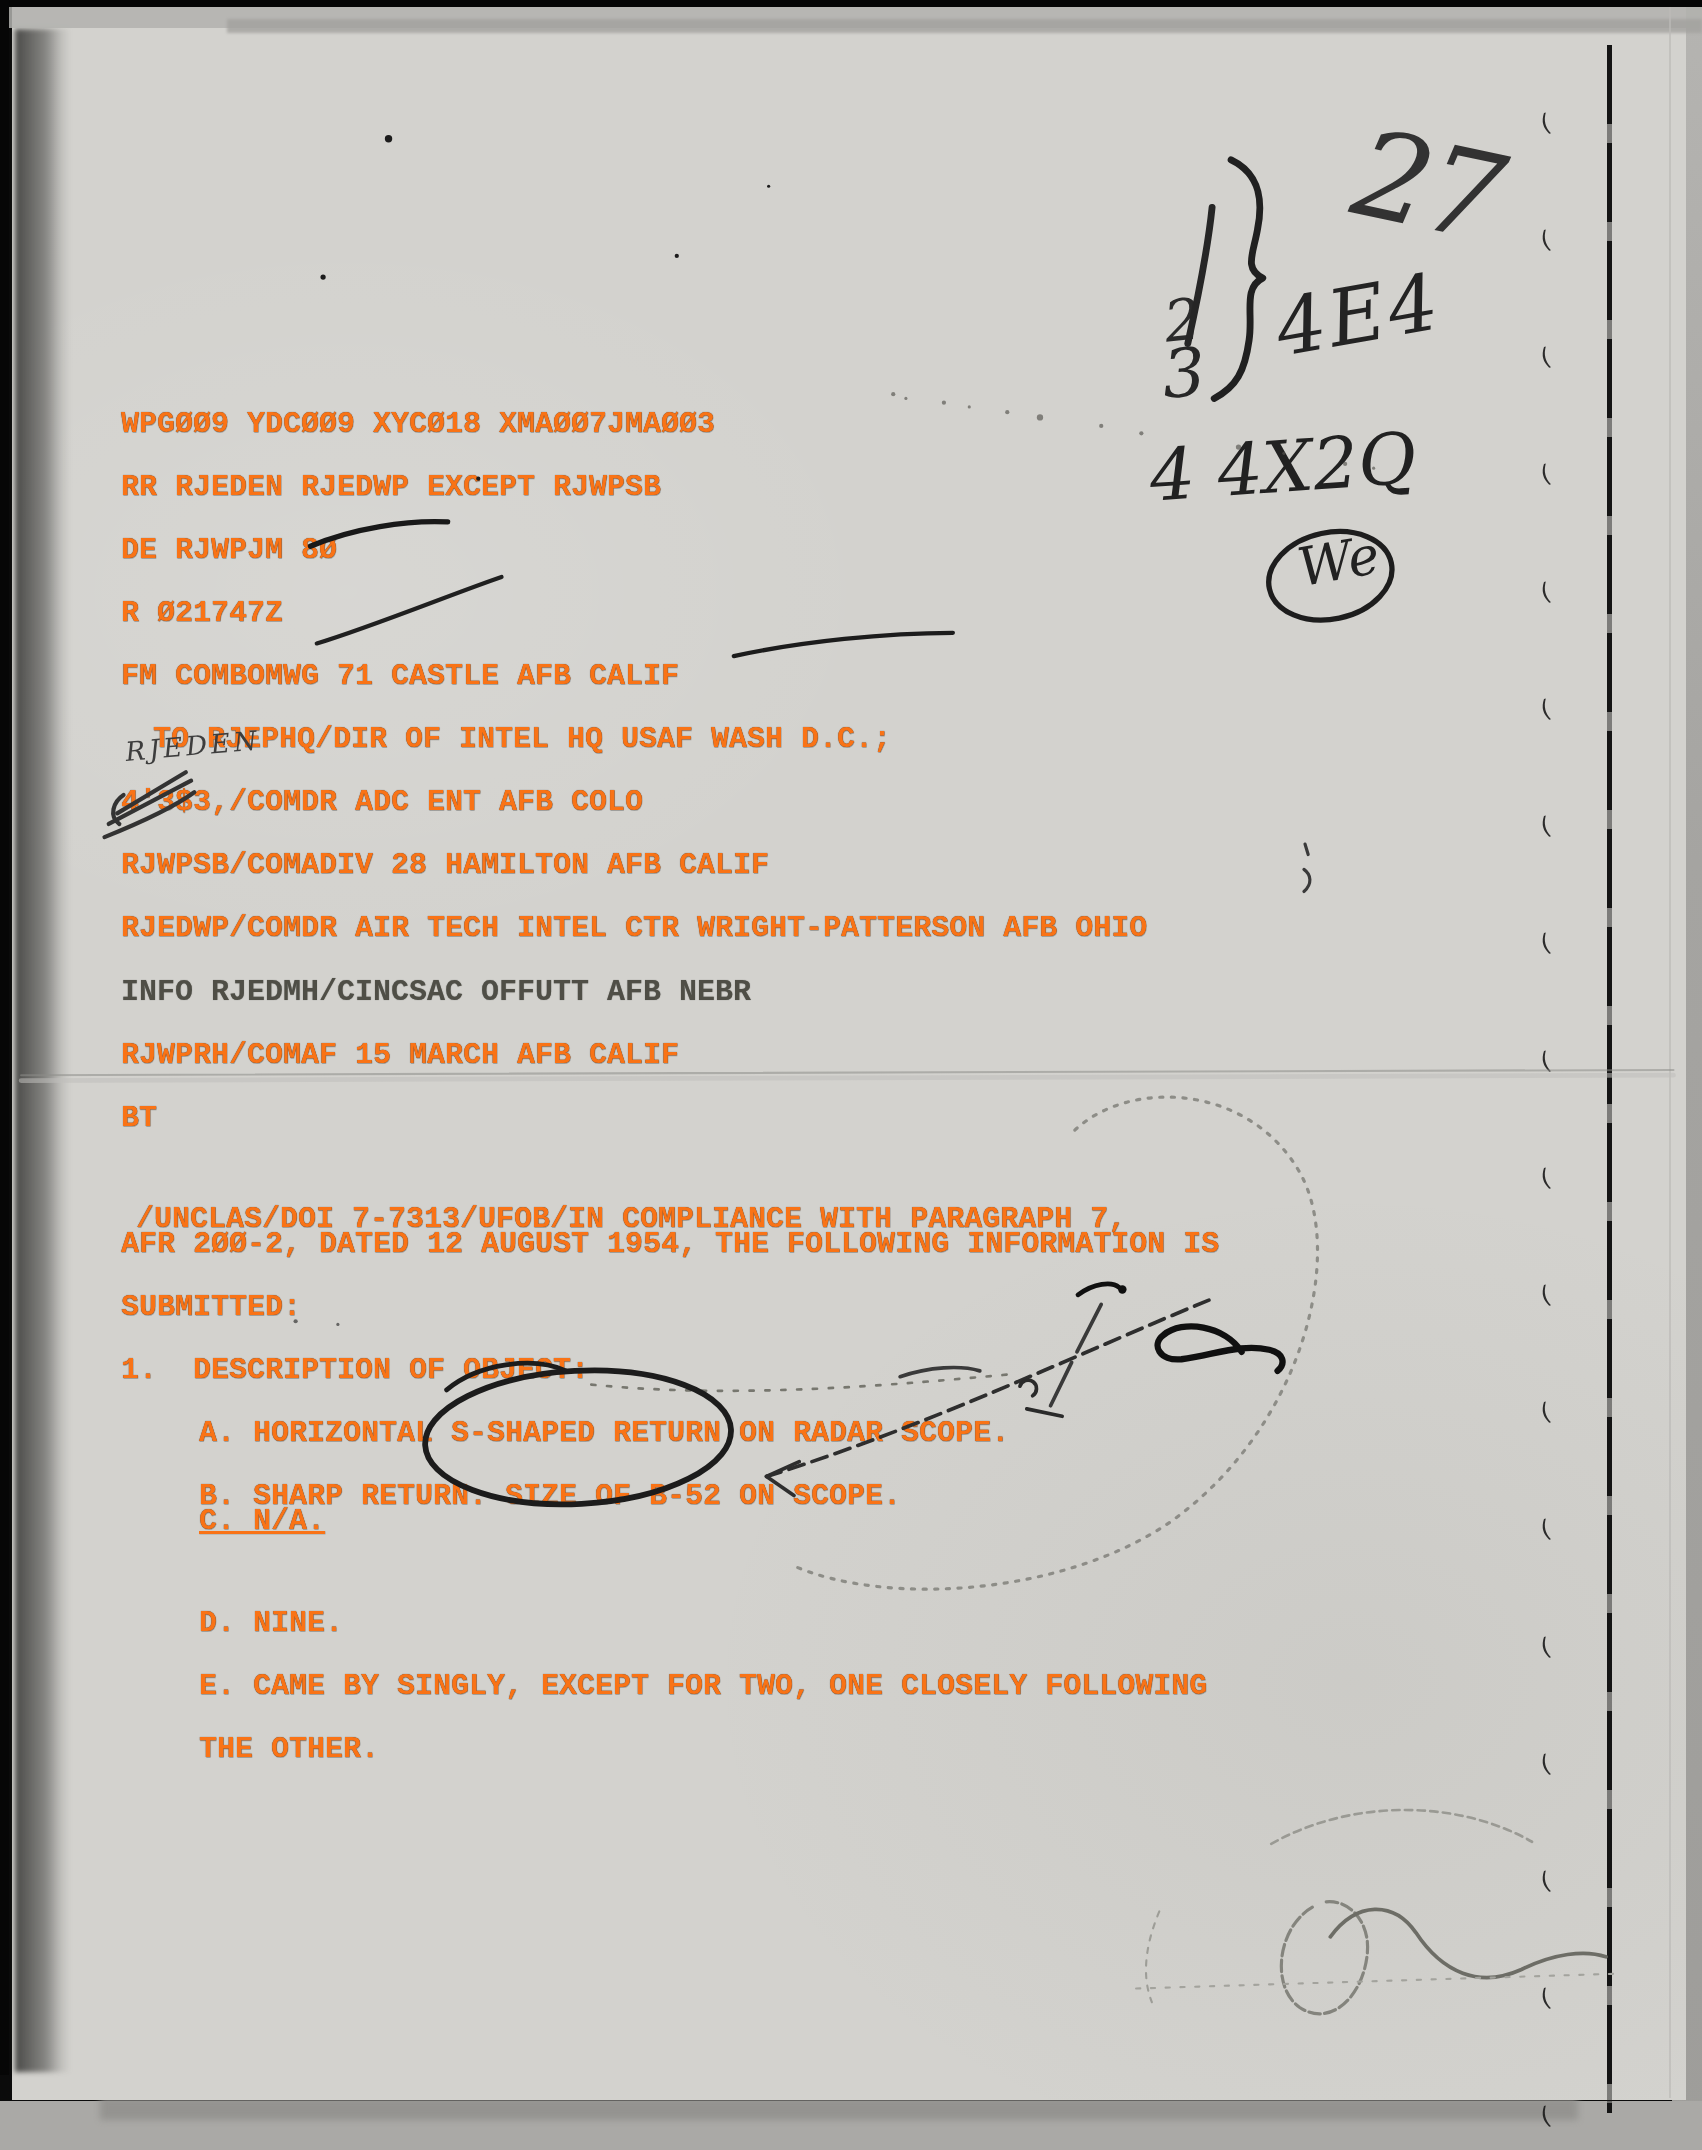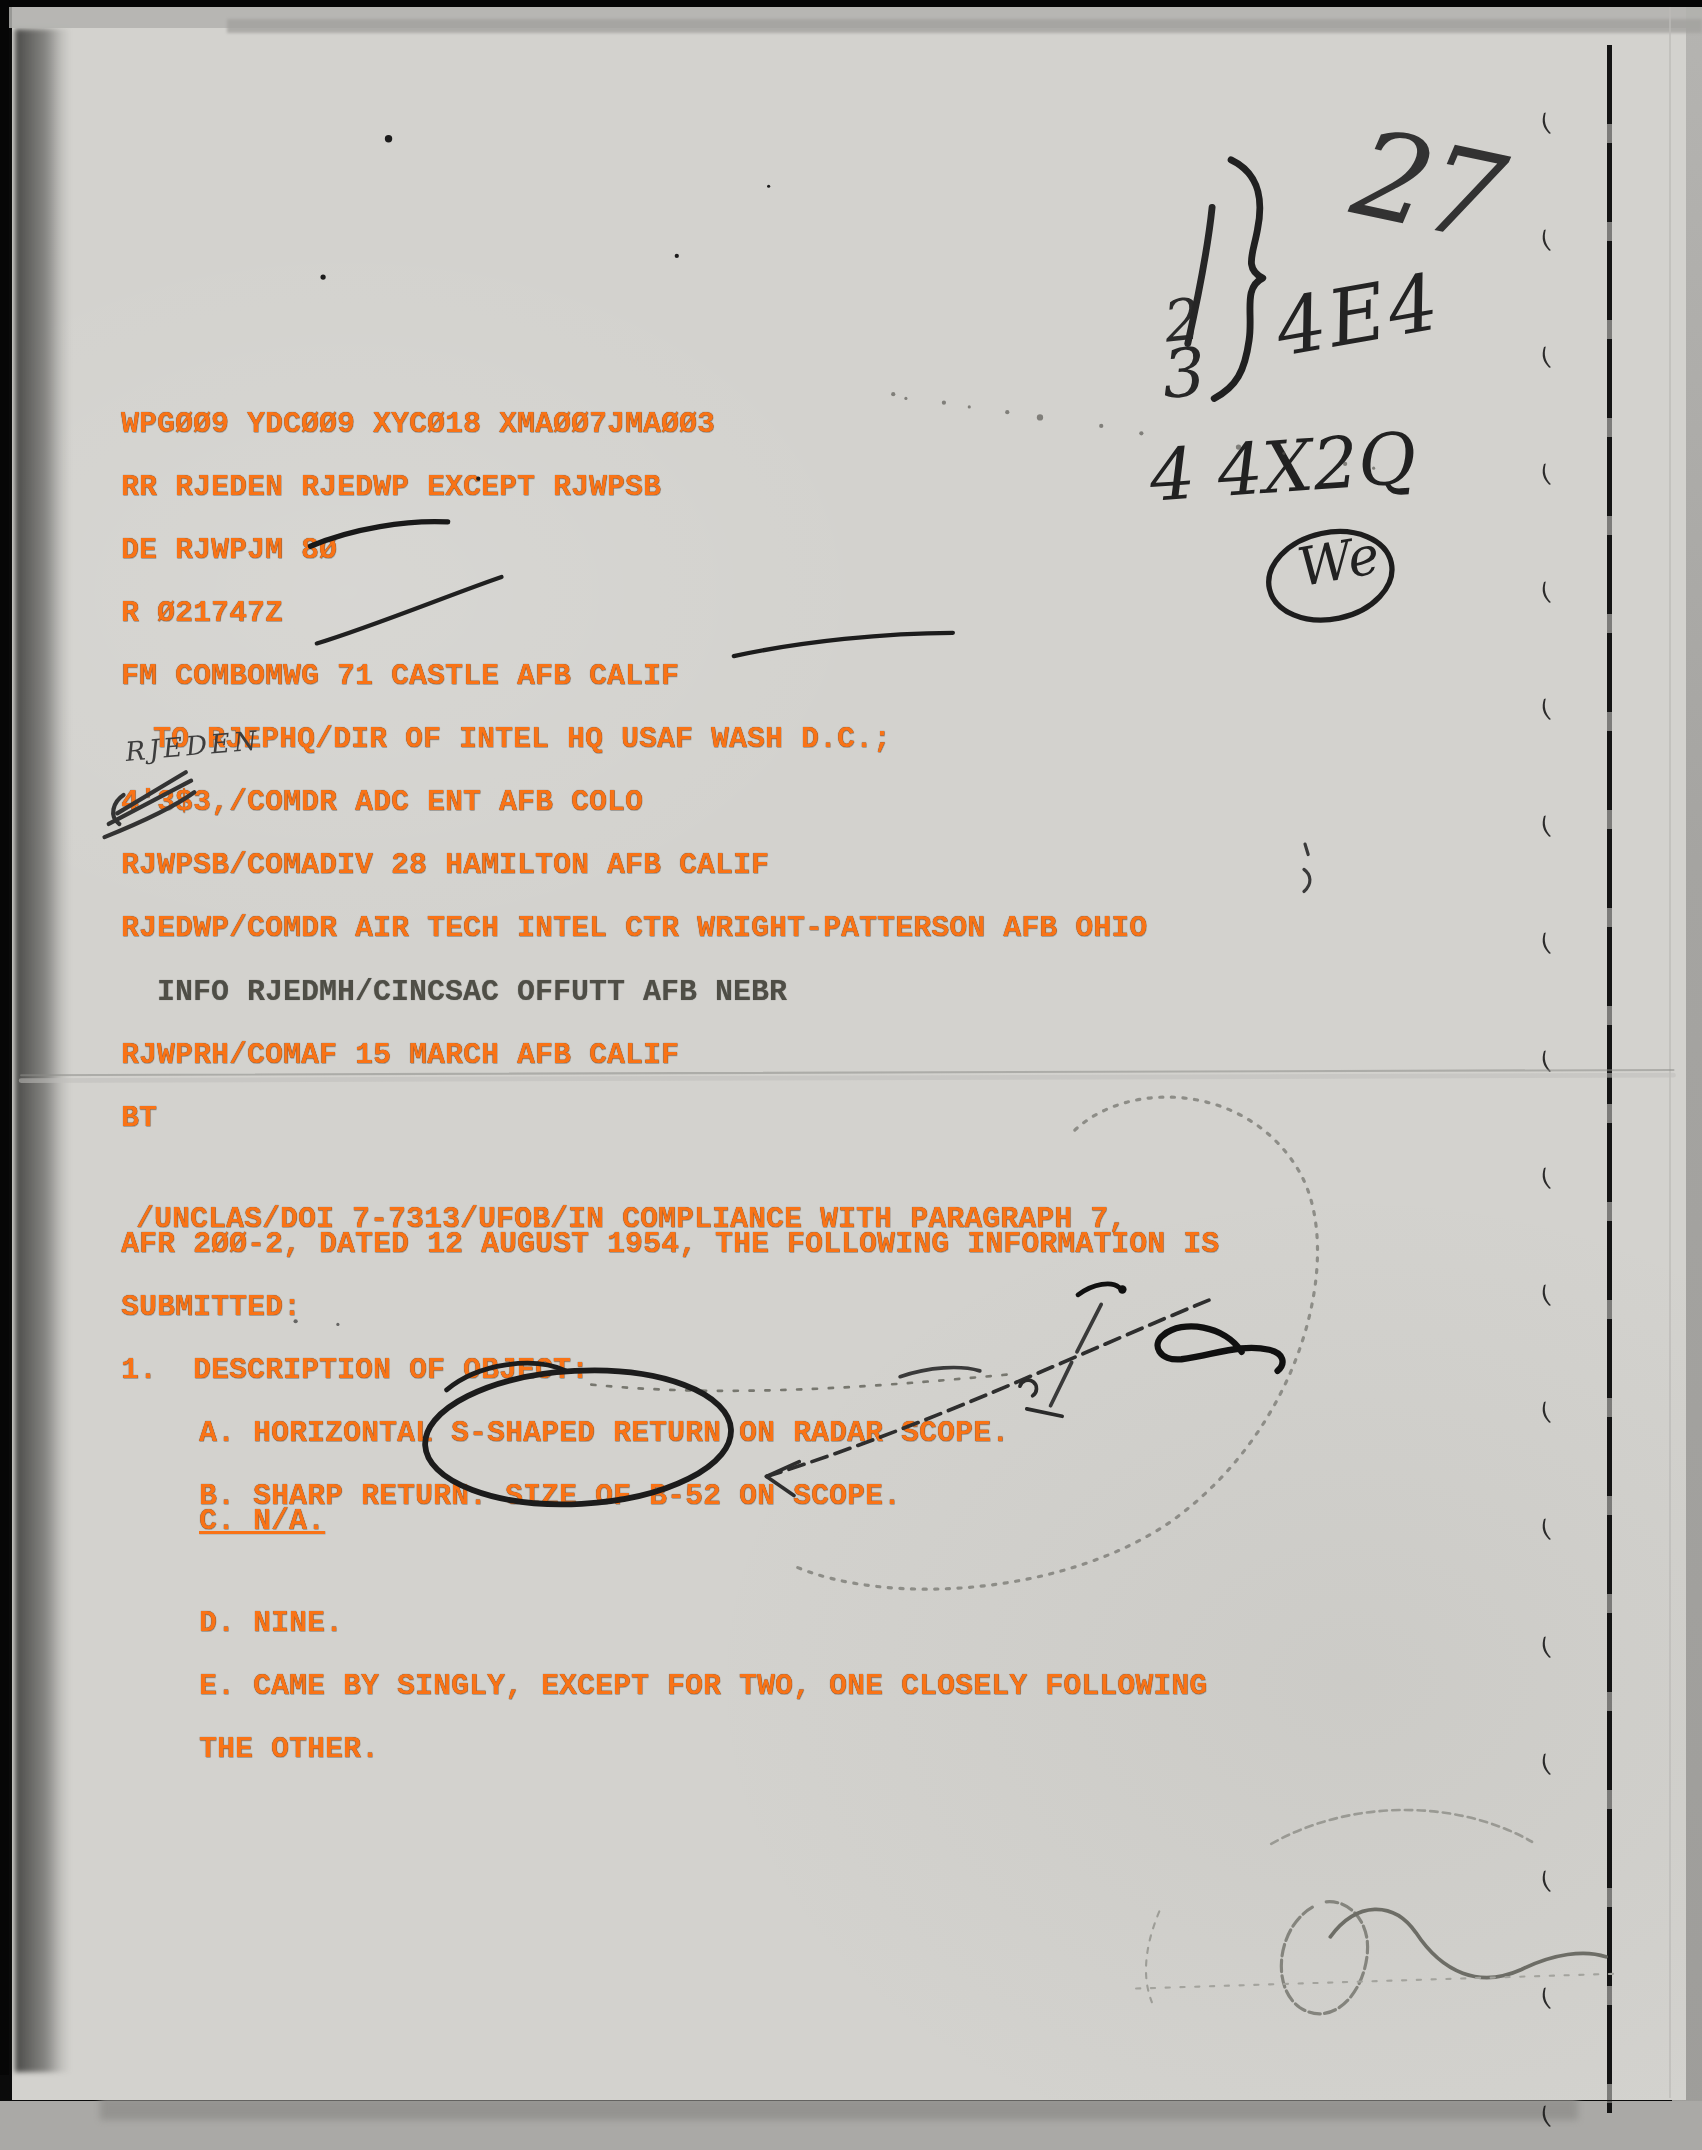--- a/index.html
+++ b/index.html
@@ -61,21 +61,21 @@
   <div id="typed-lines">
       <div class="typed" style="left: 121px; top: 408px;">WPGØØ9 YDCØØ9 XYCØ18 XMAØØ7JMAØØ3</div>
       <div class="typed" style="left: 121px; top: 471px;">RR RJEDEN RJEDWP EXCEPT RJWPSB</div>
       <div class="typed" style="left: 121px; top: 534px;">DE RJWPJM 8Ø</div>
       <div class="typed" style="left: 121px; top: 597px;">R Ø21747Z</div>
       <div class="typed" style="left: 121px; top: 660px;">FM COMBOMWG 71 CASTLE AFB CALIF</div>
       <div class="typed" style="left: 121px; top: 723px; margin-left: 32px;">TO RJEPHQ/DIR OF INTEL HQ USAF WASH D.C.;</div>
       <div class="typed" style="left: 121px; top: 786px;">4'3$3,/COMDR ADC ENT AFB COLO</div>
       <div class="typed" style="left: 121px; top: 849px; font-family: Liberation Mono, monospace;">RJWPSB/COMADIV 28 HAMILTON AFB CALIF</div>
       <div class="typed" style="left: 121px; top: 912px;">RJEDWP/COMDR AIR TECH INTEL CTR WRIGHT-PATTERSON AFB OHIO</div>
-      <div class="typed faded" style="left: 121px; top: 976px; margin-left: 36px;">INFO RJEDMH/CINCSAC OFFUTT AFB NEBR</div>
+      <div class="typed faded" style="left: 121px; top: 976px;">INFO RJEDMH/CINCSAC OFFUTT AFB NEBR</div>
       <div class="typed" style="left: 121px; top: 1039px;">RJWPRH/COMAF 15 MARCH AFB CALIF</div>
       <div class="typed" style="left: 121px; top: 1102px;">BT</div>
       <div class="typed" style="left: 136px; top: 1165px; margin-top: 38px;">/UNCLAS/DOI 7-7313/UFOB/IN COMPLIANCE WITH PARAGRAPH 7,</div>
       <div class="typed" style="left: 121px; top: 1228px;">AFR 2ØØ-2, DATED 12 AUGUST 1954, THE FOLLOWING INFORMATION IS</div>
       <div class="typed" style="left: 121px; top: 1291px;">SUBMITTED:</div>
       <div class="typed" style="left: 121px; top: 1354px;">1.  DESCRIPTION OF OBJECT:</div>
       <div class="typed" style="left: 199px; top: 1417px;">A. HORIZONTAL S-SHAPED RETURN ON RADAR SCOPE.</div>
       <div class="typed" style="left: 199px; top: 1480px;">B. SHARP RETURN. SIZE OF B-52 ON SCOPE.</div>
       <div class="typed" style="left: 199px; top: 1505px; text-decoration: underline;">C. N/A.</div>
       <div class="typed" style="left: 199px; top: 1607px;">D. NINE.</div>

